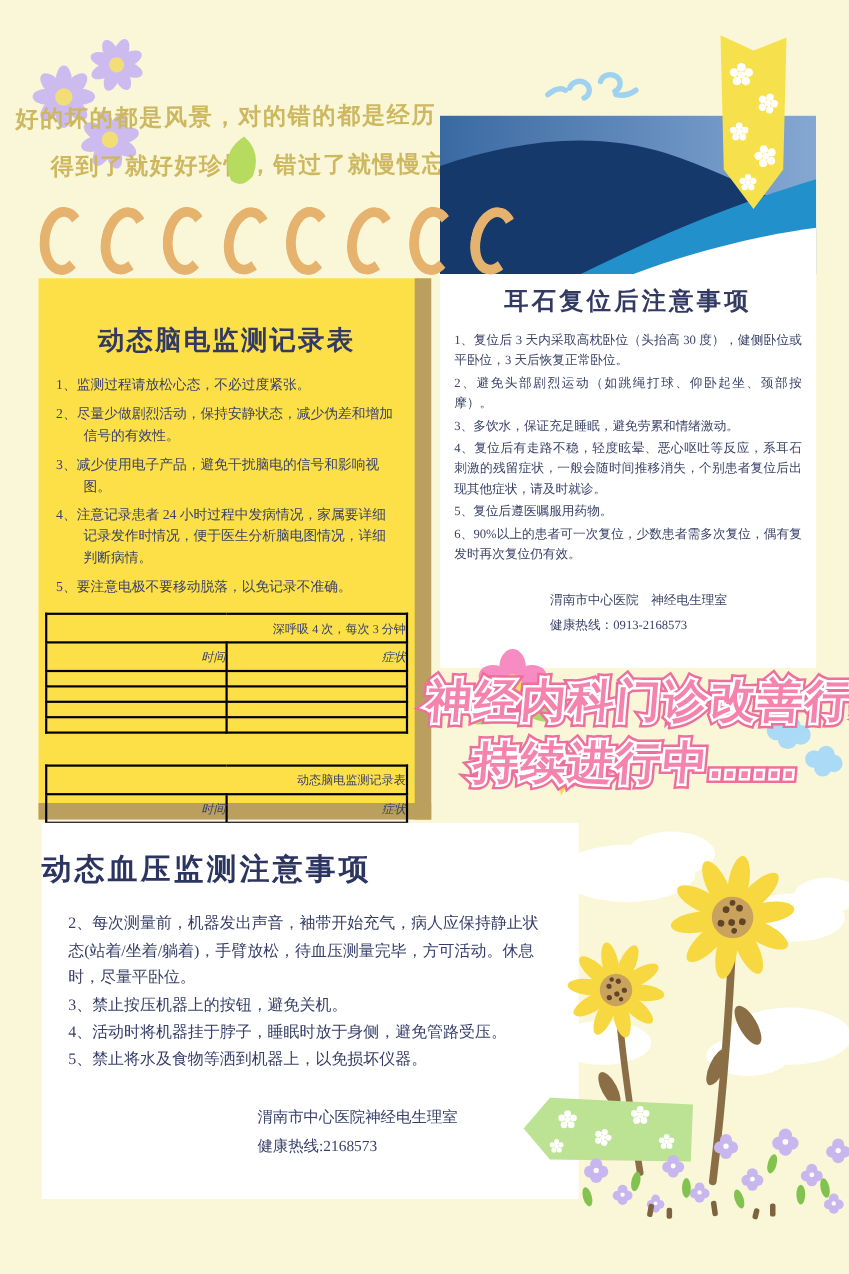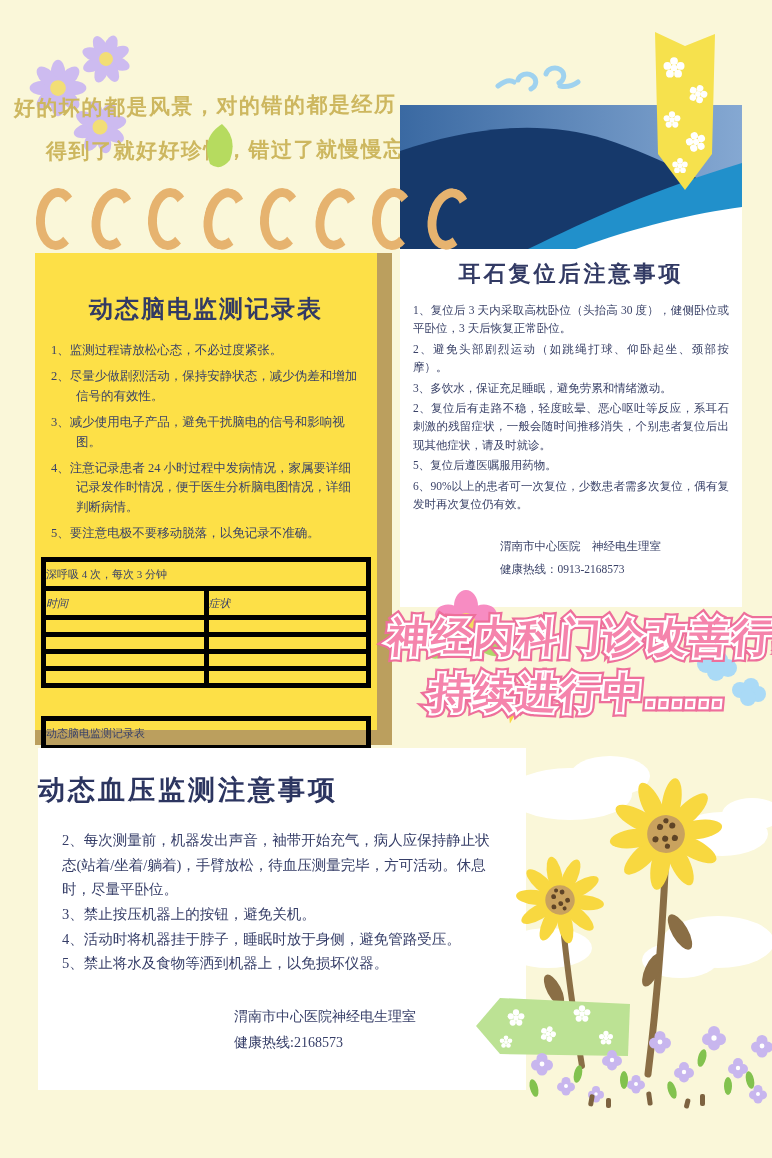--- a/index.html
+++ b/index.html
@@ -15,21 +15,21 @@
   .coil{width:24px;height:44px;border:9px solid #E6B36F;border-right-color:transparent;
         border-radius:50%;transform:rotate(12deg);}
   .coil:nth-child(odd){transform:rotate(4deg);}
   
   .card-eeg{position:absolute;left:35px;top:218px;width:342px;height:477px;background:#fde047;
             border-right:15px solid #BB9F5E;border-bottom:15px solid #BB9F5E;z-index:2;margin-top:35px;}
   .card-eeg h1{margin:40px 0 0;text-align:center;font-size:24px;letter-spacing:2px;color:#323A64;}
   .eeg-list{list-style:none;margin:16px 16px 0;padding:0;font-size:12.5px;color:#3A4268;}
   .eeg-list li{padding-left:2em;text-indent:-2em;line-height:1.55;margin-bottom:7px;}
   .rec-table{width:330px;margin:14px auto 0;border-collapse:collapse;font-size:11px;color:#3A4268;}
-  .rec-table td{border:5px solid #000000;text-align:left;padding:0;}
+  .rec-table td{border:2px solid #000000;text-align:right;padding:0;}
   .rec-table .cap td{height:24px;}
   .rec-table .hdr td{height:24px;width:50%;font-style:italic;}
   .t1 .empty td{height:12px;}
   .t2 .empty td{height:16px;}
   .t2{margin-top:28px;}
   
   .card-oto{position:absolute;left:400px;top:105px;width:342px;height:502px;background:#fff;z-index:1;}
   .oto-header{display:block;}
   .card-oto h1{margin:10px 0 0;text-align:center;font-size:22px;letter-spacing:3px;color:#323A64;}
   .oto-list{list-style:none;margin:12px 13px 0;padding:0;font-size:11.5px;line-height:1.6;
@@ -226,21 +226,21 @@
       <rect x="0" y="0" width="342" height="144" fill="url(#hgrad)"></rect>
       <path d="M0,46 C70,22 140,14 205,34 C265,54 312,80 342,100 L342,144 L0,144 Z" fill="#16396B"></path>
       <path d="M128,144 C190,114 255,84 342,58 L342,144 Z" fill="#2190CB"></path>
       <path d="M176,144 C235,122 295,108 342,102 L342,144 Z" fill="#FFFFFF"></path>
     </svg>
     <h1>耳石复位后注意事项</h1>
     <ul class="oto-list">
       <li>1、复位后 3 天内采取高枕卧位（头抬高 30 度），健侧卧位或平卧位，3 天后恢复正常卧位。</li>
       <li>2、避免头部剧烈运动（如跳绳打球、仰卧起坐、颈部按摩）。</li>
       <li>3、多饮水，保证充足睡眠，避免劳累和情绪激动。</li>
-      <li>2、复位后有走路不稳，轻度眩晕、恶心呕吐等反应，系耳石刺激的残留症状，一般会随时间推移消失，个别患者复位后出现其他症状，请及时就诊。</li>
+      <li>4、复位后有走路不稳，轻度眩晕、恶心呕吐等反应，系耳石刺激的残留症状，一般会随时间推移消失，个别患者复位后出现其他症状，请及时就诊。</li>
       <li>5、复位后遵医嘱服用药物。</li>
       <li>6、90%以上的患者可一次复位，少数患者需多次复位，偶有复发时再次复位仍有效。</li>
     </ul>
     <div class="oto-sign">
       <div>渭南市中心医院　神经电生理室</div>
       <div>健康热线：0913-2168573</div>
     </div>
   </div>
 
   <svg class="ribbon" width="66" height="172">

